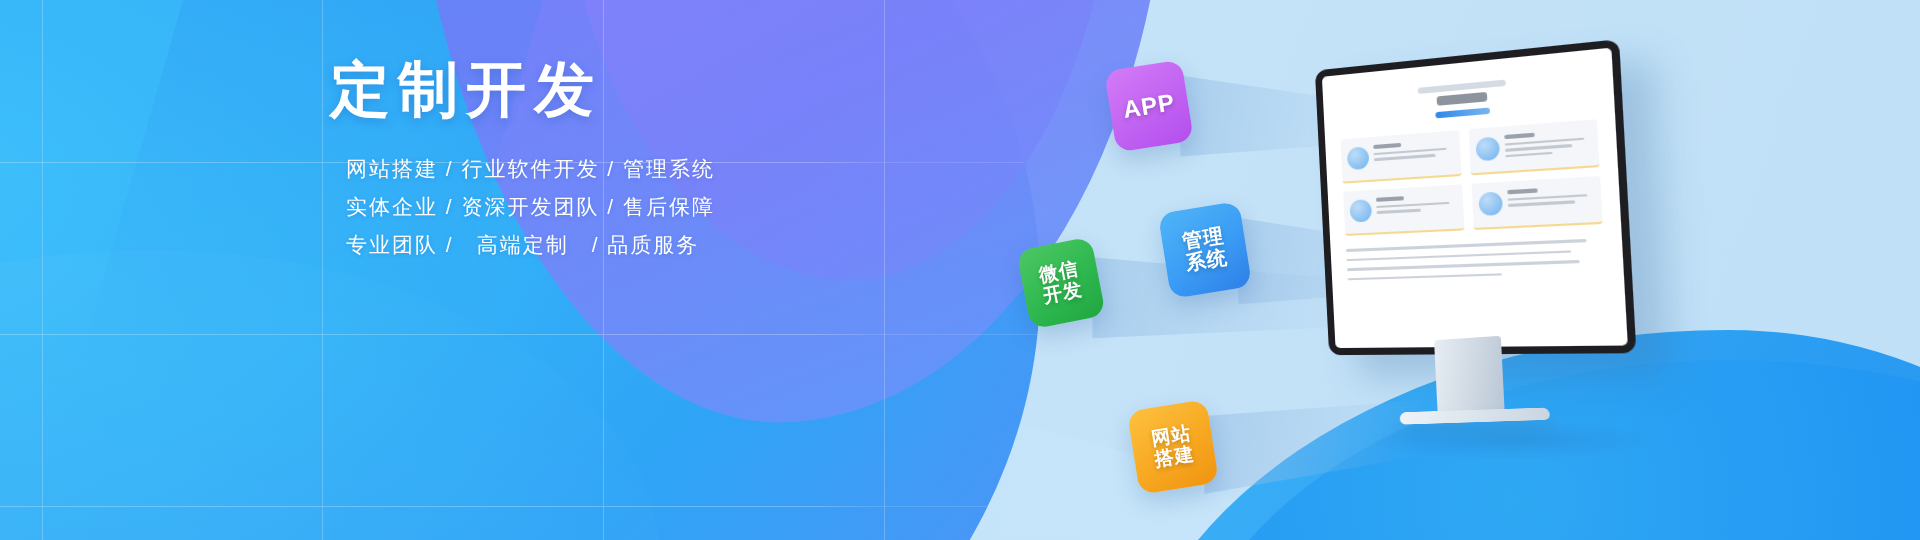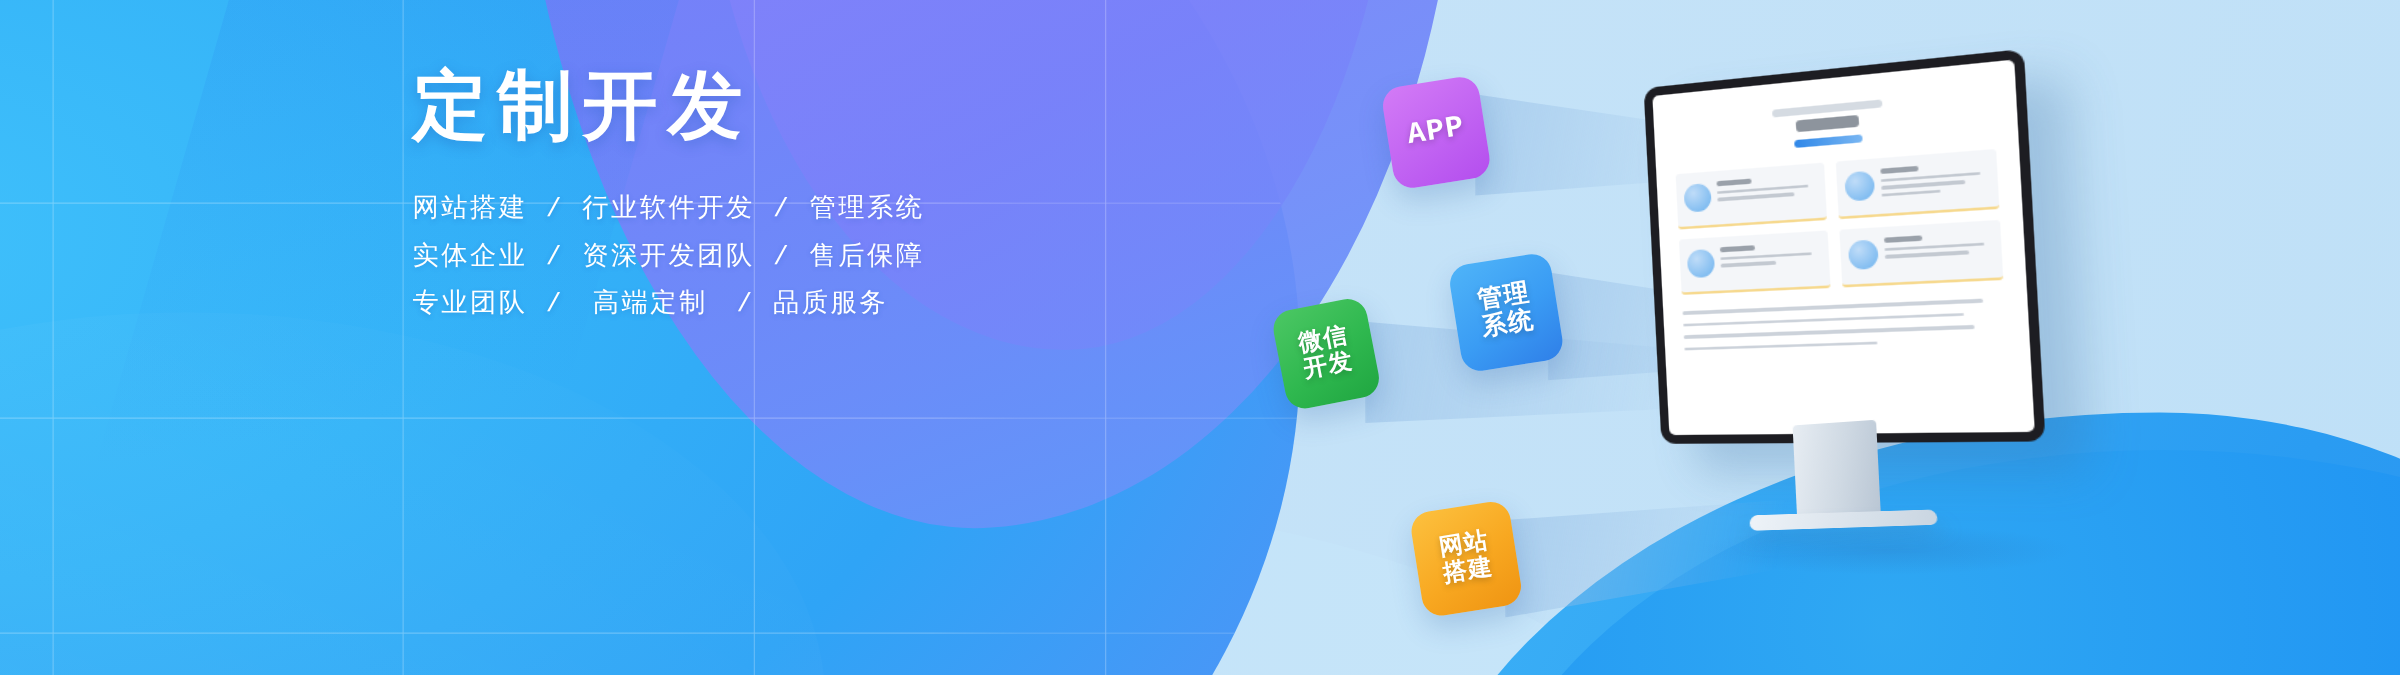--- a/index.html
+++ b/index.html
@@ -8,21 +8,21 @@
     background: #cde7f7;
   }
   * { box-sizing: border-box; }
 
   .banner {
     position: relative;
     width: 1920px;
     height: 540px;
     overflow: hidden;
     background: #cae4f7;
-    font-family: Liberation Mono, monospace;
+    font-family: Liberation Sans, sans-serif;
   }
 
   
   .bg-base {
     position: absolute;
     inset: 0;
     background: linear-gradient(110deg, #cfe8f9 0%, #c6e3f8 40%, #bfe0f7 100%);
   }
 
   
@@ -141,21 +141,21 @@
     font-size: 36px;
     font-weight: bold;
     color: #ffffff;
     letter-spacing: 3px;
     line-height: 1;
     margin: 0 0 42px 0;
     text-shadow: 0 2px 8px rgba(30,90,180,.30);
     white-space: nowrap;
   }
 
-  .feature-lines { margin: 0; }
+  .feature-lines { margin: 16px; }
   .feature-line {
     font-size: 21px;
     color: #ffffff;
     letter-spacing: 2px;
     line-height: 38px;
     white-space: pre;
     text-shadow: 0 1px 4px rgba(30,90,180,.28);
   }
 
   

